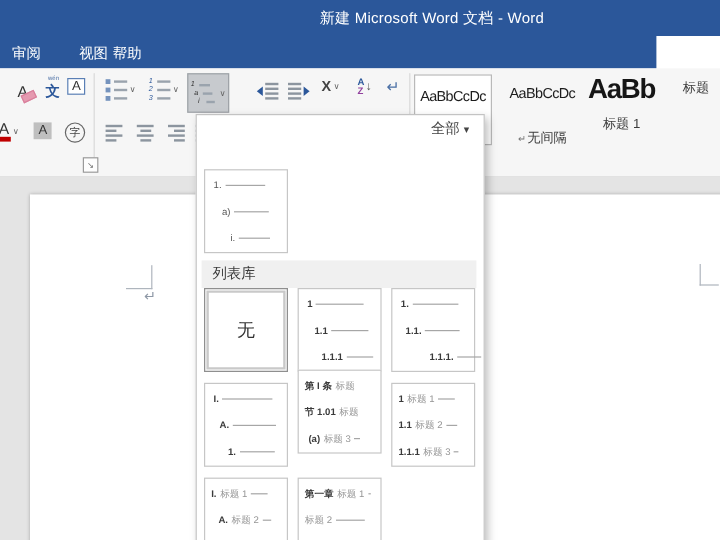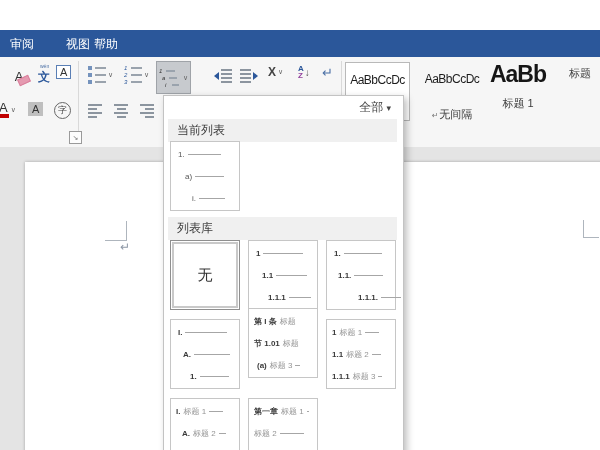--- a/index.html
+++ b/index.html
@@ -3,21 +3,21 @@
 <meta charset="utf-8">
 <style>
   html,body{margin:0;padding:0;background:#fff;}
   #app{position:relative;width:600px;height:450px;overflow:hidden;
        font-family:"Liberation Sans",sans-serif;-webkit-font-smoothing:antialiased;}
   
   .titlebar{position:absolute;left:0;top:0;width:600px;height:30px;background:#2b579a;}
   .wintitle{position:absolute;left:160px;top:7px;width:400px;text-align:center;
             color:#fff;font-size:12.5px;letter-spacing:.2px;}
   
-  .tabrow{position:absolute;left:0;top:30px;width:600px;height:27px;background:#2b579a;}
+  .tabrow{position:absolute;left:0;top:30px;width:528px;height:27px;background:#2b579a;padding-left:19px;}
   .tab{position:absolute;top:6px;color:#fff;font-size:12px;cursor:default;}
   .tellme{position:absolute;left:138px;top:5px;display:flex;align-items:center;gap:8px;color:#fff;font-size:12px;}
   
   .ribbon{position:absolute;left:0;top:57px;width:600px;height:90px;background:#f6f6f6;
           border-bottom:1px solid #cfcfcf;}
   .vsep{position:absolute;top:4px;width:1px;height:78px;background:#d9d9d9;}
   .ibtn{position:absolute;display:flex;align-items:center;justify-content:center;cursor:default;}
   .caret{font-size:7px;color:#666;margin-left:2px;}
   
   .cfA{font-size:13px;color:#333;position:relative;}
@@ -88,20 +88,23 @@
   .num{color:#3a3a3a;font-weight:bold;white-space:pre;}
   .plain{color:#555;font-weight:400;}
   .gt{color:#949494;margin-left:3px;white-space:pre;}
   .rule{height:1px;background:#a6a6a6;margin-left:3px;flex:none;}
 </style>
 </head>
 <body>
 
 <div id="app">
 
+  <div class="titlebar">
+    <span class="wintitle">新建 Microsoft Word 文档 - Word</span>
+  </div>
 
   <div class="tabrow">
     <span class="tab" style="left:10px">审阅</span>
     <span class="tab" style="left:66px">视图</span>
     <span class="tab" style="left:94px">帮助</span>
   </div>
 
   <div class="ribbon">
 
     <div class="ibtn" style="left:8px;top:8px;width:22px;height:22px">
@@ -277,21 +280,20 @@
       <span class="pilcrow">↵</span>
     </div>
   </div>
 
   <div class="panel">
     <div class="filter">
       <span>全部</span>
       <span style="font-size:9px;color:#444">▾</span>
     </div>
 
-    <div class="phead" style="top:23px">当前列表</div>
 
     <div class="lb" style="left:6px;top:45px">
       <span class="plr" style="margin-left:2px">
           <span class="num plain">1.</span>
           <span class="rule" style="width:33px"></span>
         </span>
       <span class="plr" style="margin-left:9px">
           <span class="num plain">a)</span>
           <span class="rule" style="width:29px"></span>
         </span>

